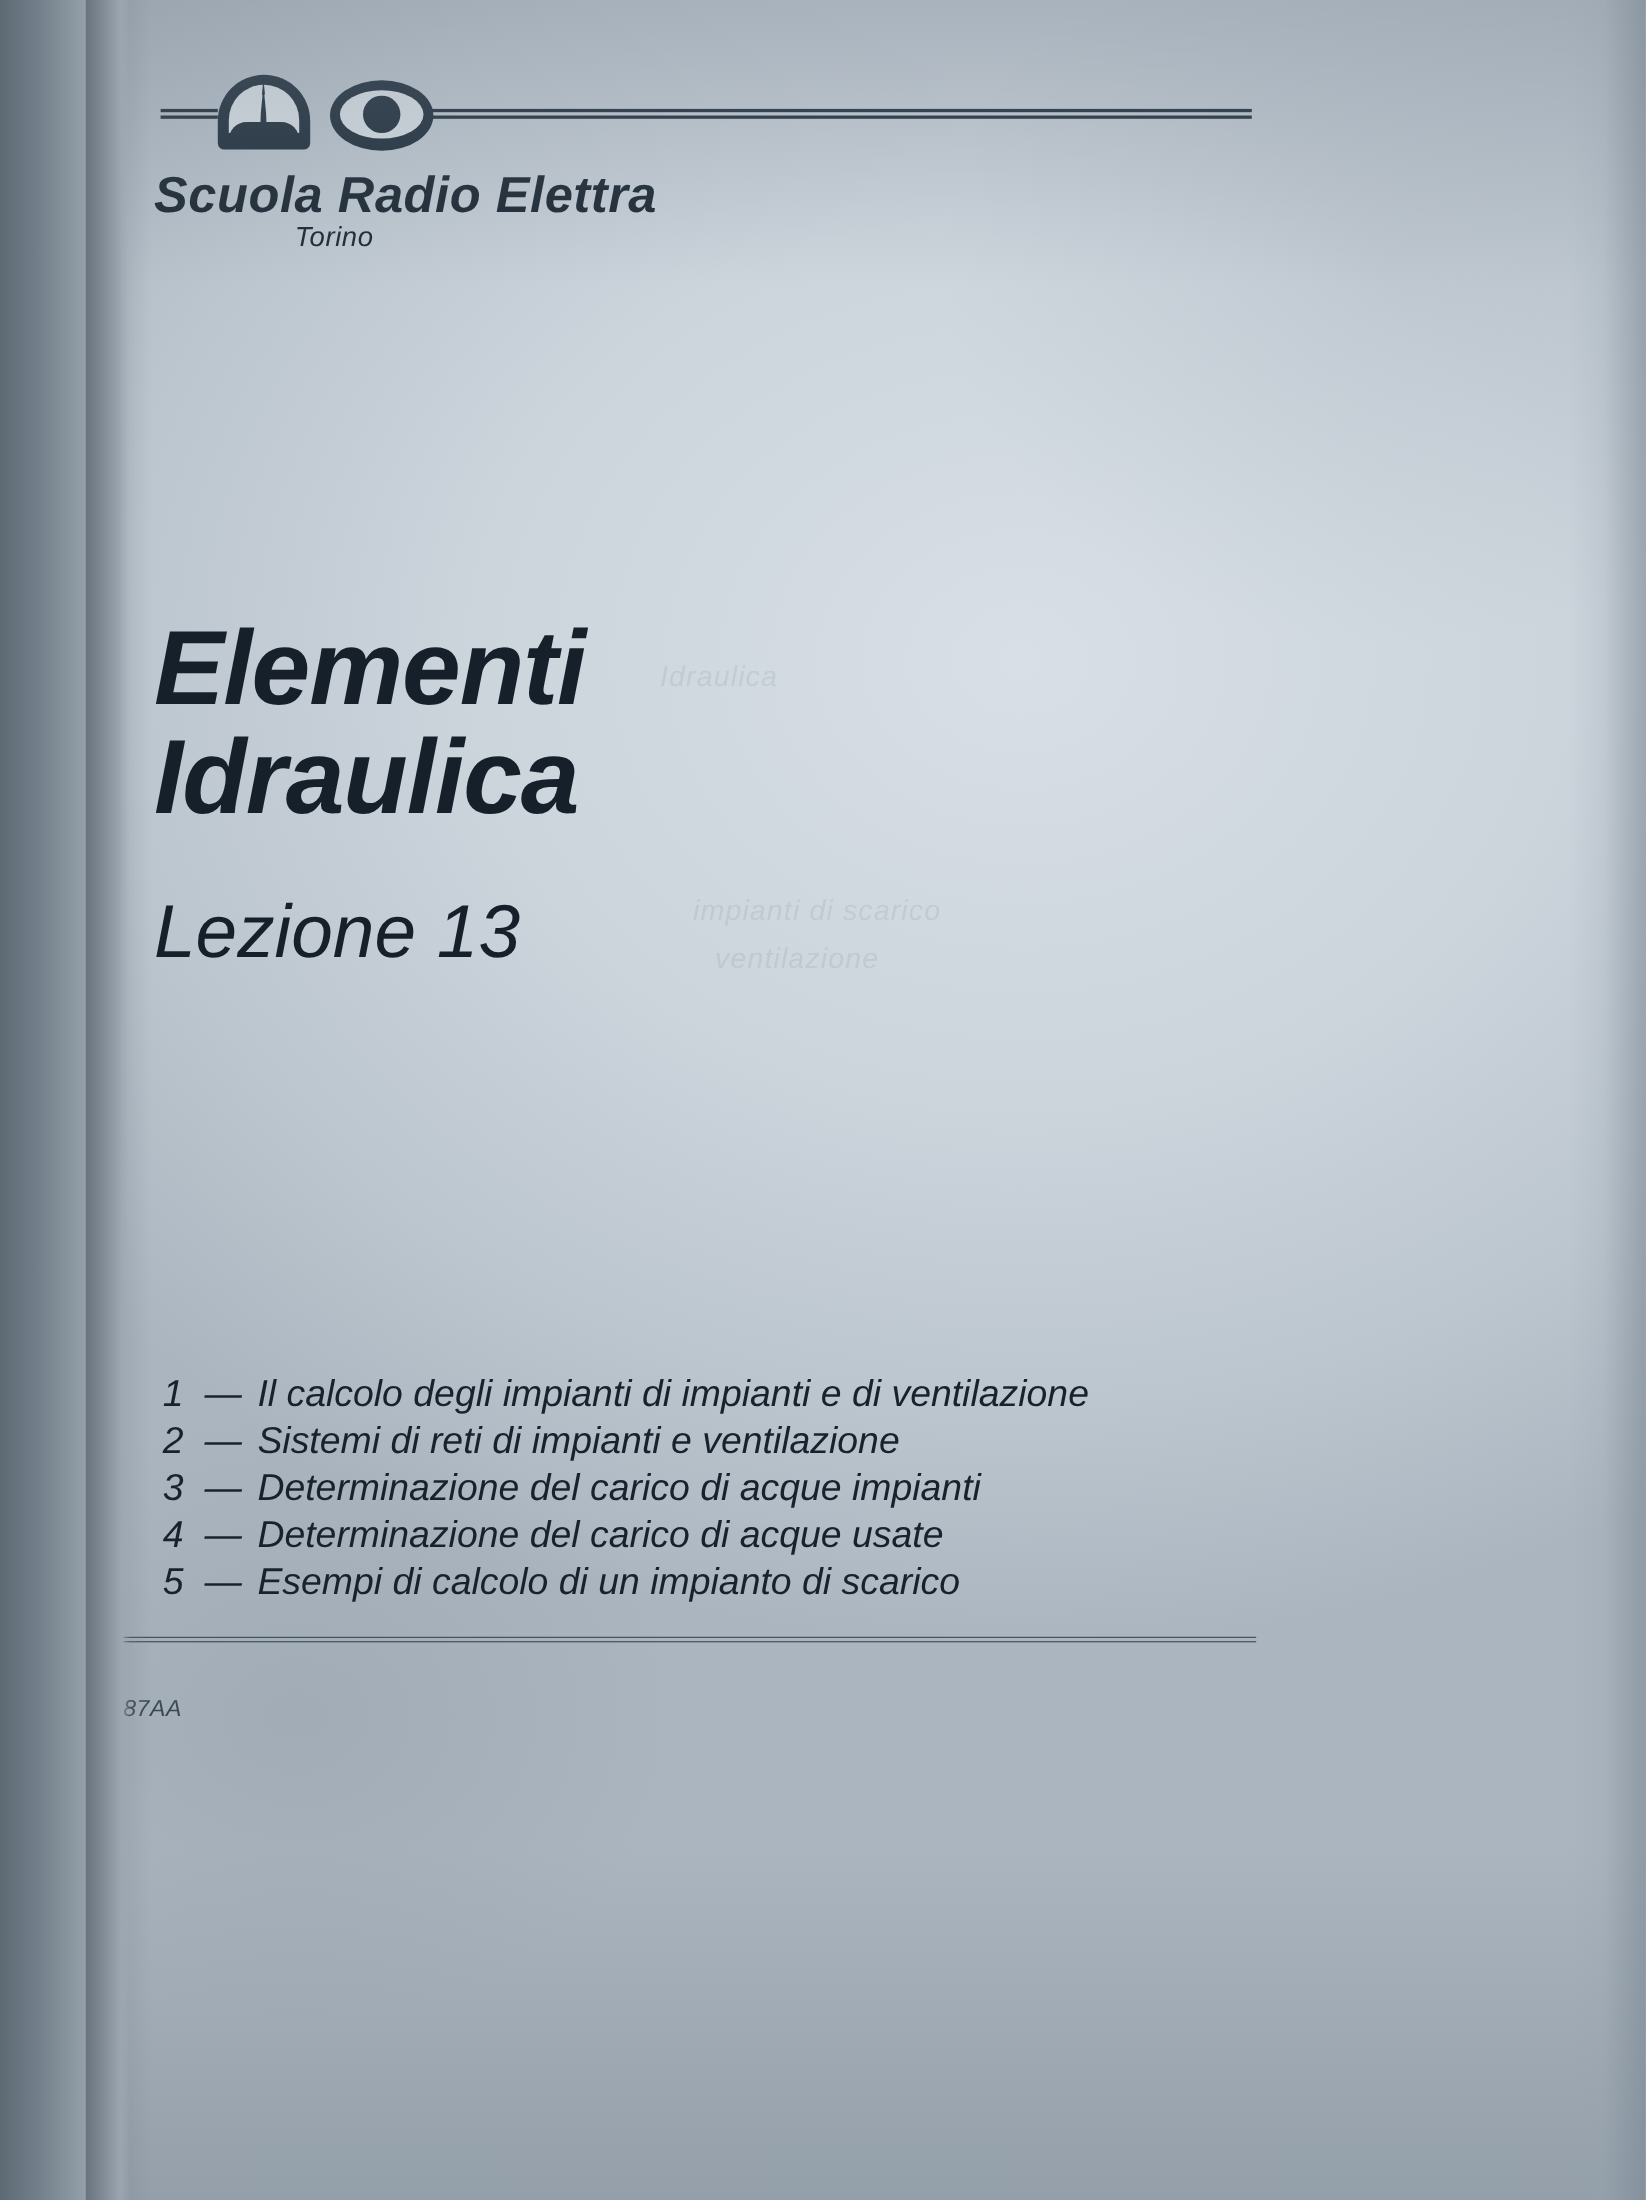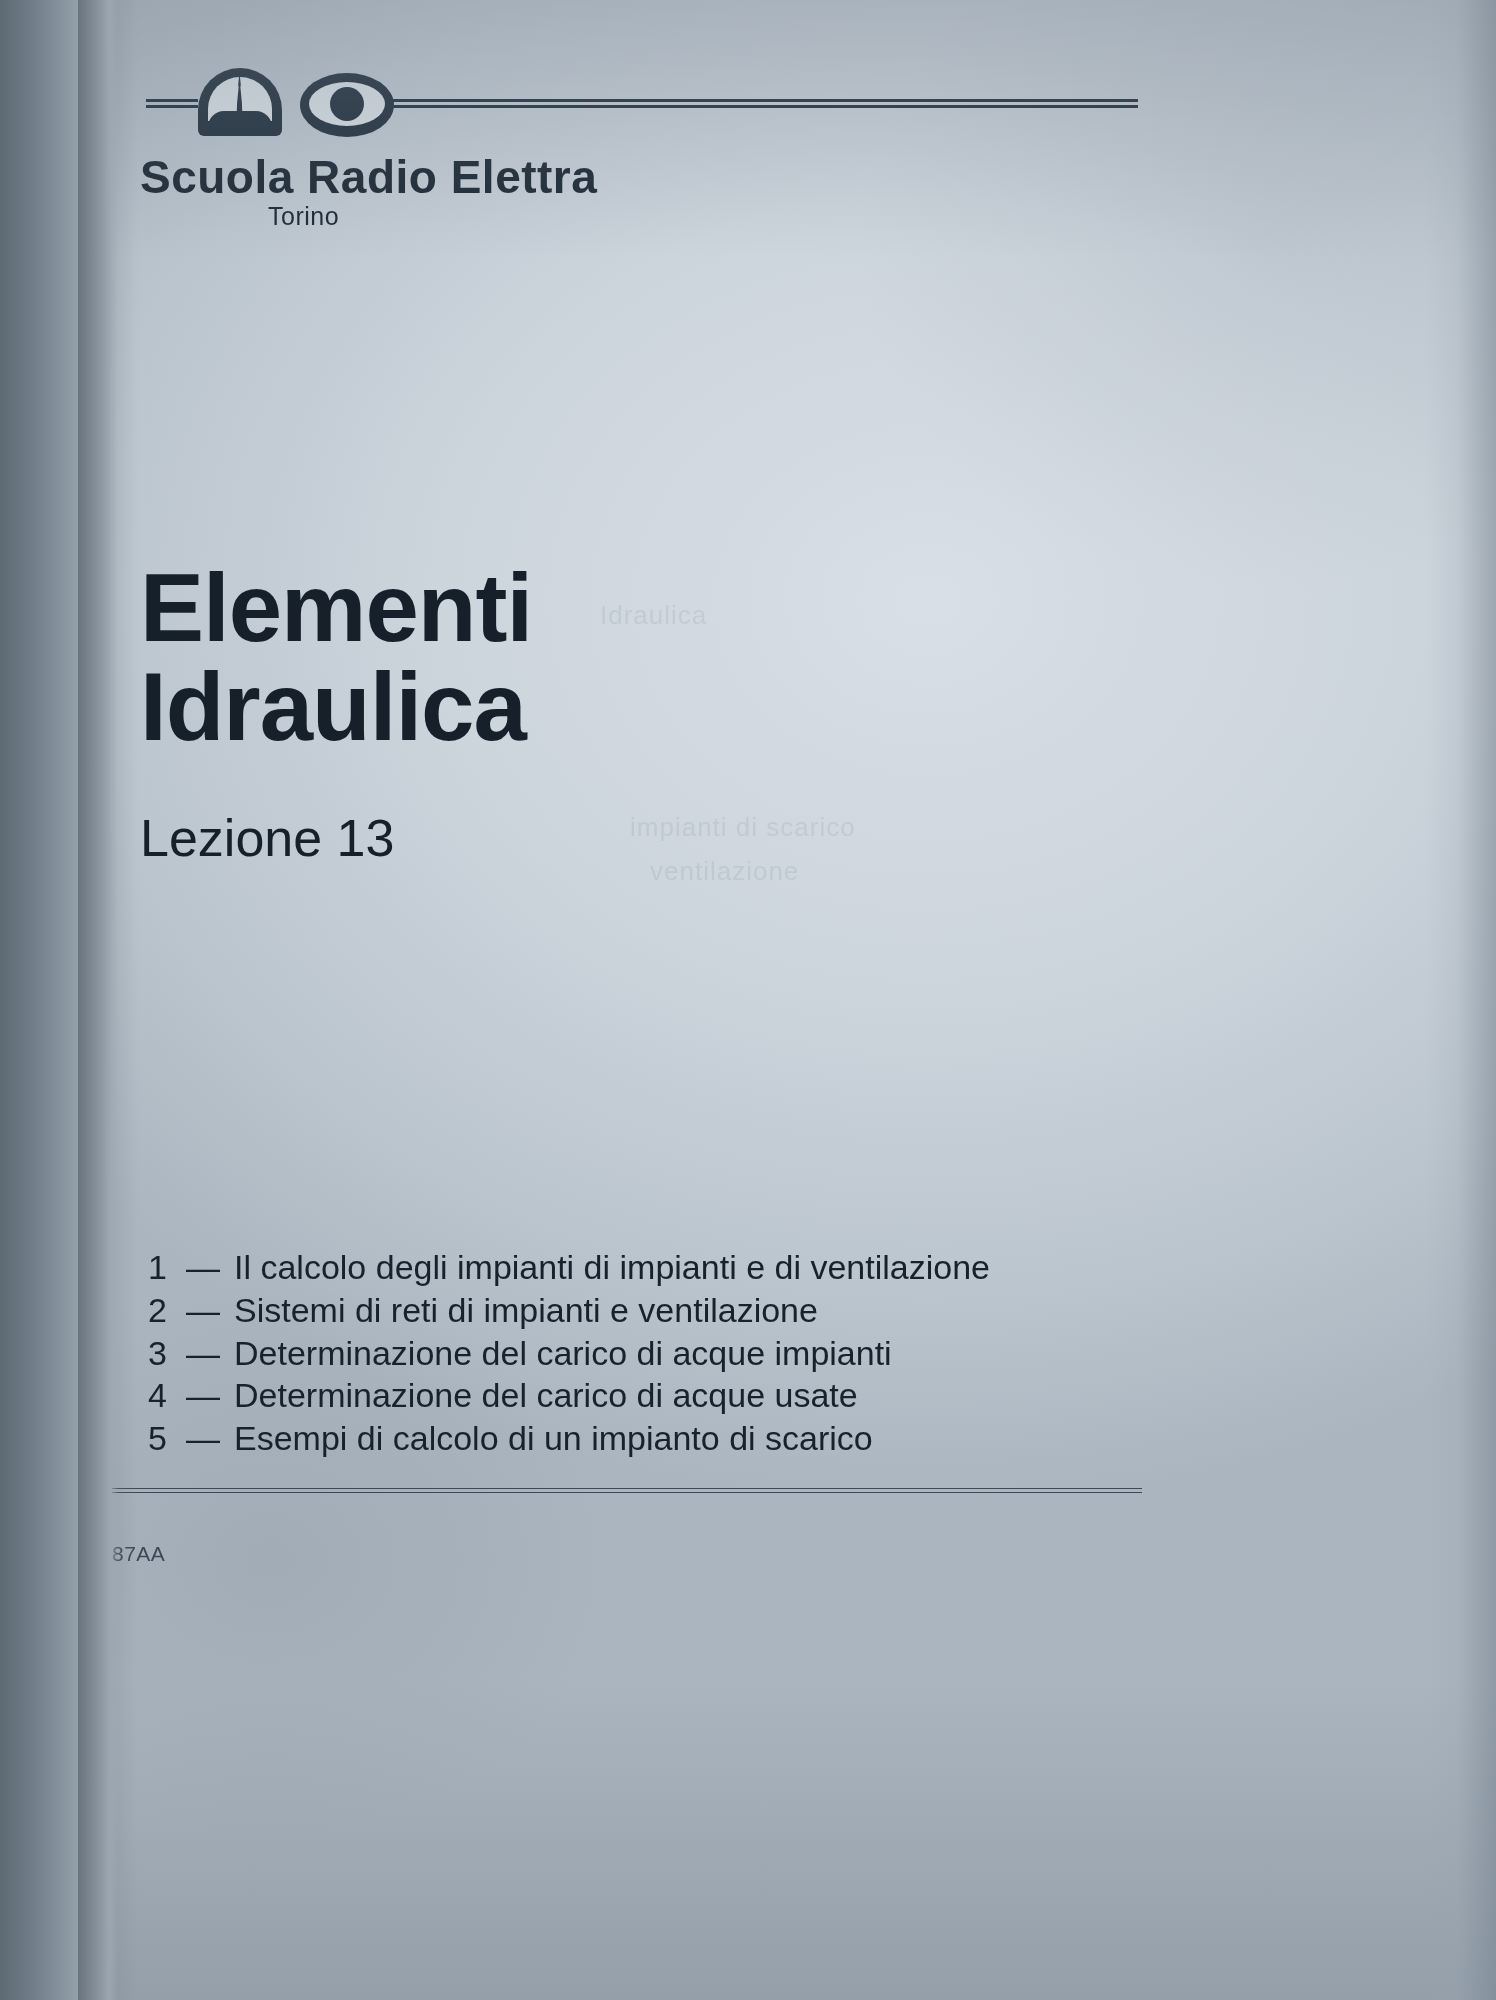--- a/index.html
+++ b/index.html
@@ -10,20 +10,21 @@
   body {
     font-family: "Liberation Sans", sans-serif;
   }
   .page {
     position: relative;
     width: 1496px;
     height: 2000px;
     overflow: hidden;
     background:
       radial-gradient(ellipse 1100px 900px at 62% 30%, #d8dfe6 0%, #ccd4dc 45%, #bcc6cf 75%, #aab5bf 100%);
+    font-style: italic;
   }
   
   .gutter {
     position: absolute;
     left: 0; top: 0;
     width: 118px; height: 2000px;
     background: linear-gradient(to right, #5d6a74 0%, #6f7b86 25%, #8e9aa4 60%, #aab5bf 92%, rgba(190,199,208,0) 100%);
   }
   .gutter2 {
     position: absolute;
@@ -177,21 +178,21 @@
   .title-line {
     font-size: 96px;
     font-weight: bold;
     color: #16202b;
     line-height: 0.99;
     letter-spacing: -1px;
     margin: 0 0 4px 0;
   }
   .subtitle {
     margin-top: 54px;
-    font-size: 52px;
+    font-size: 68px;
     color: #16202b;
     font-weight: normal;
     letter-spacing: 0px;
   }
 
   
   .toc {
     position: absolute;
     left: 148px;
     top: 1246px;

